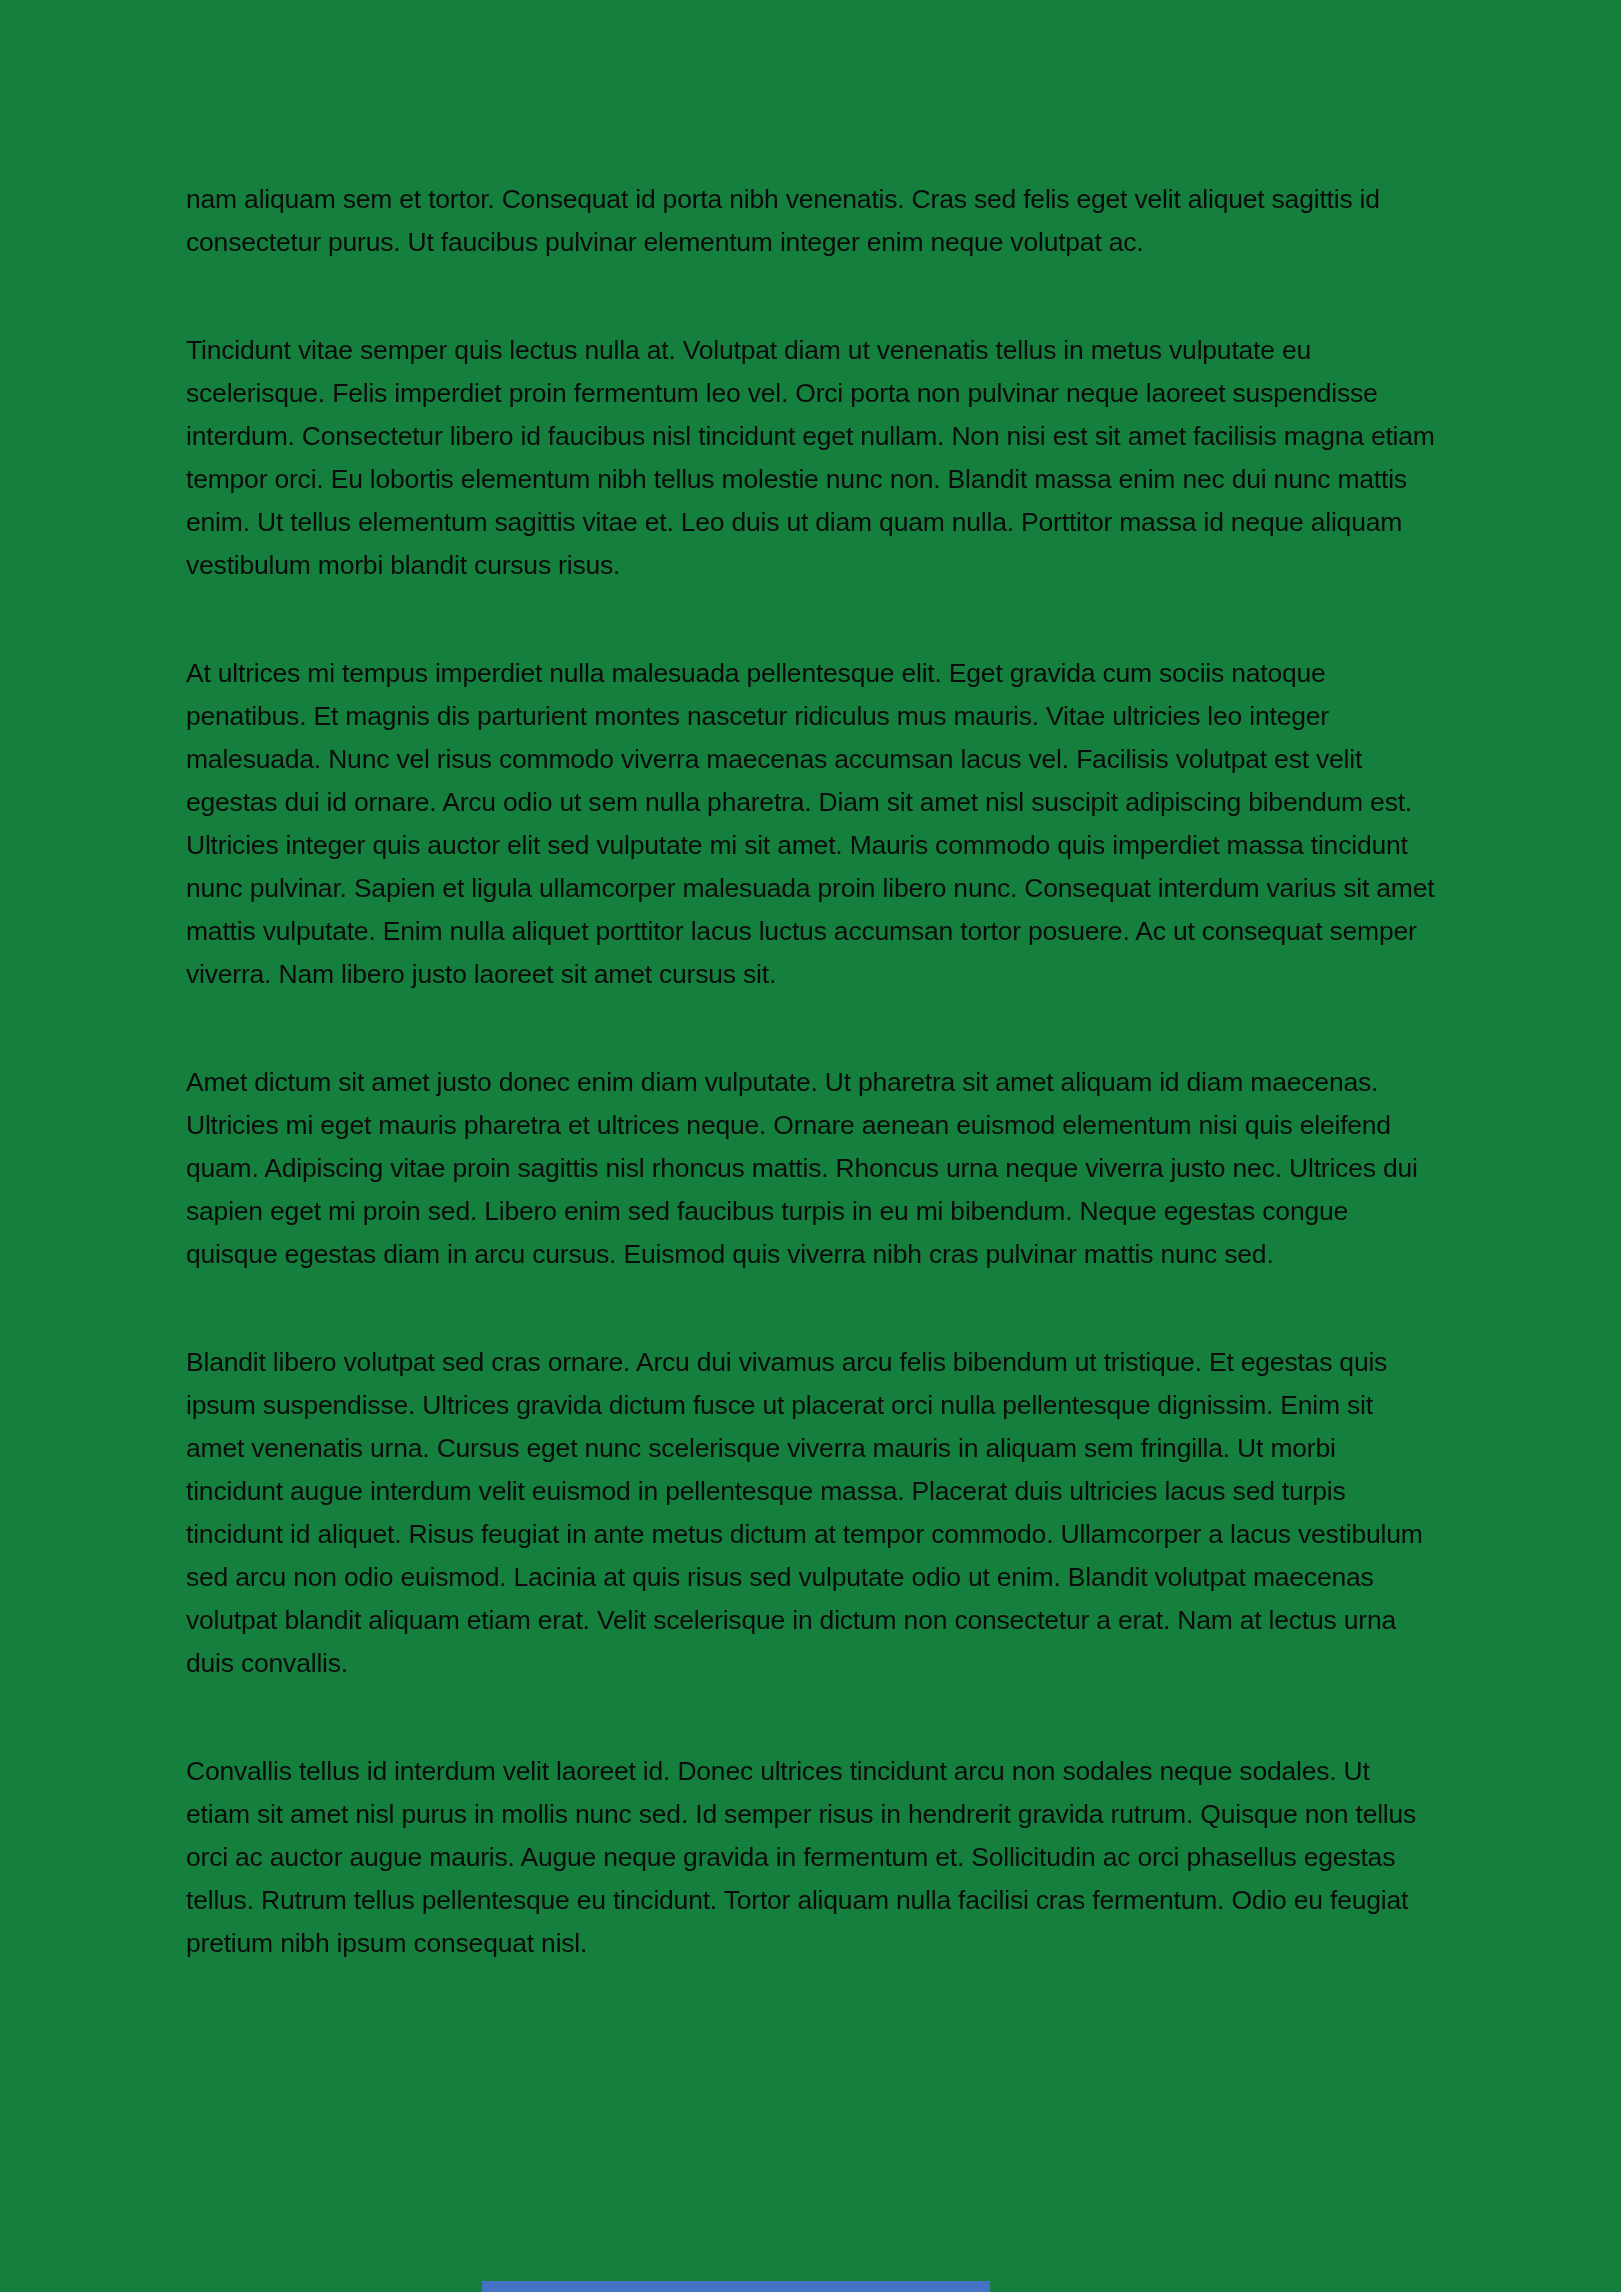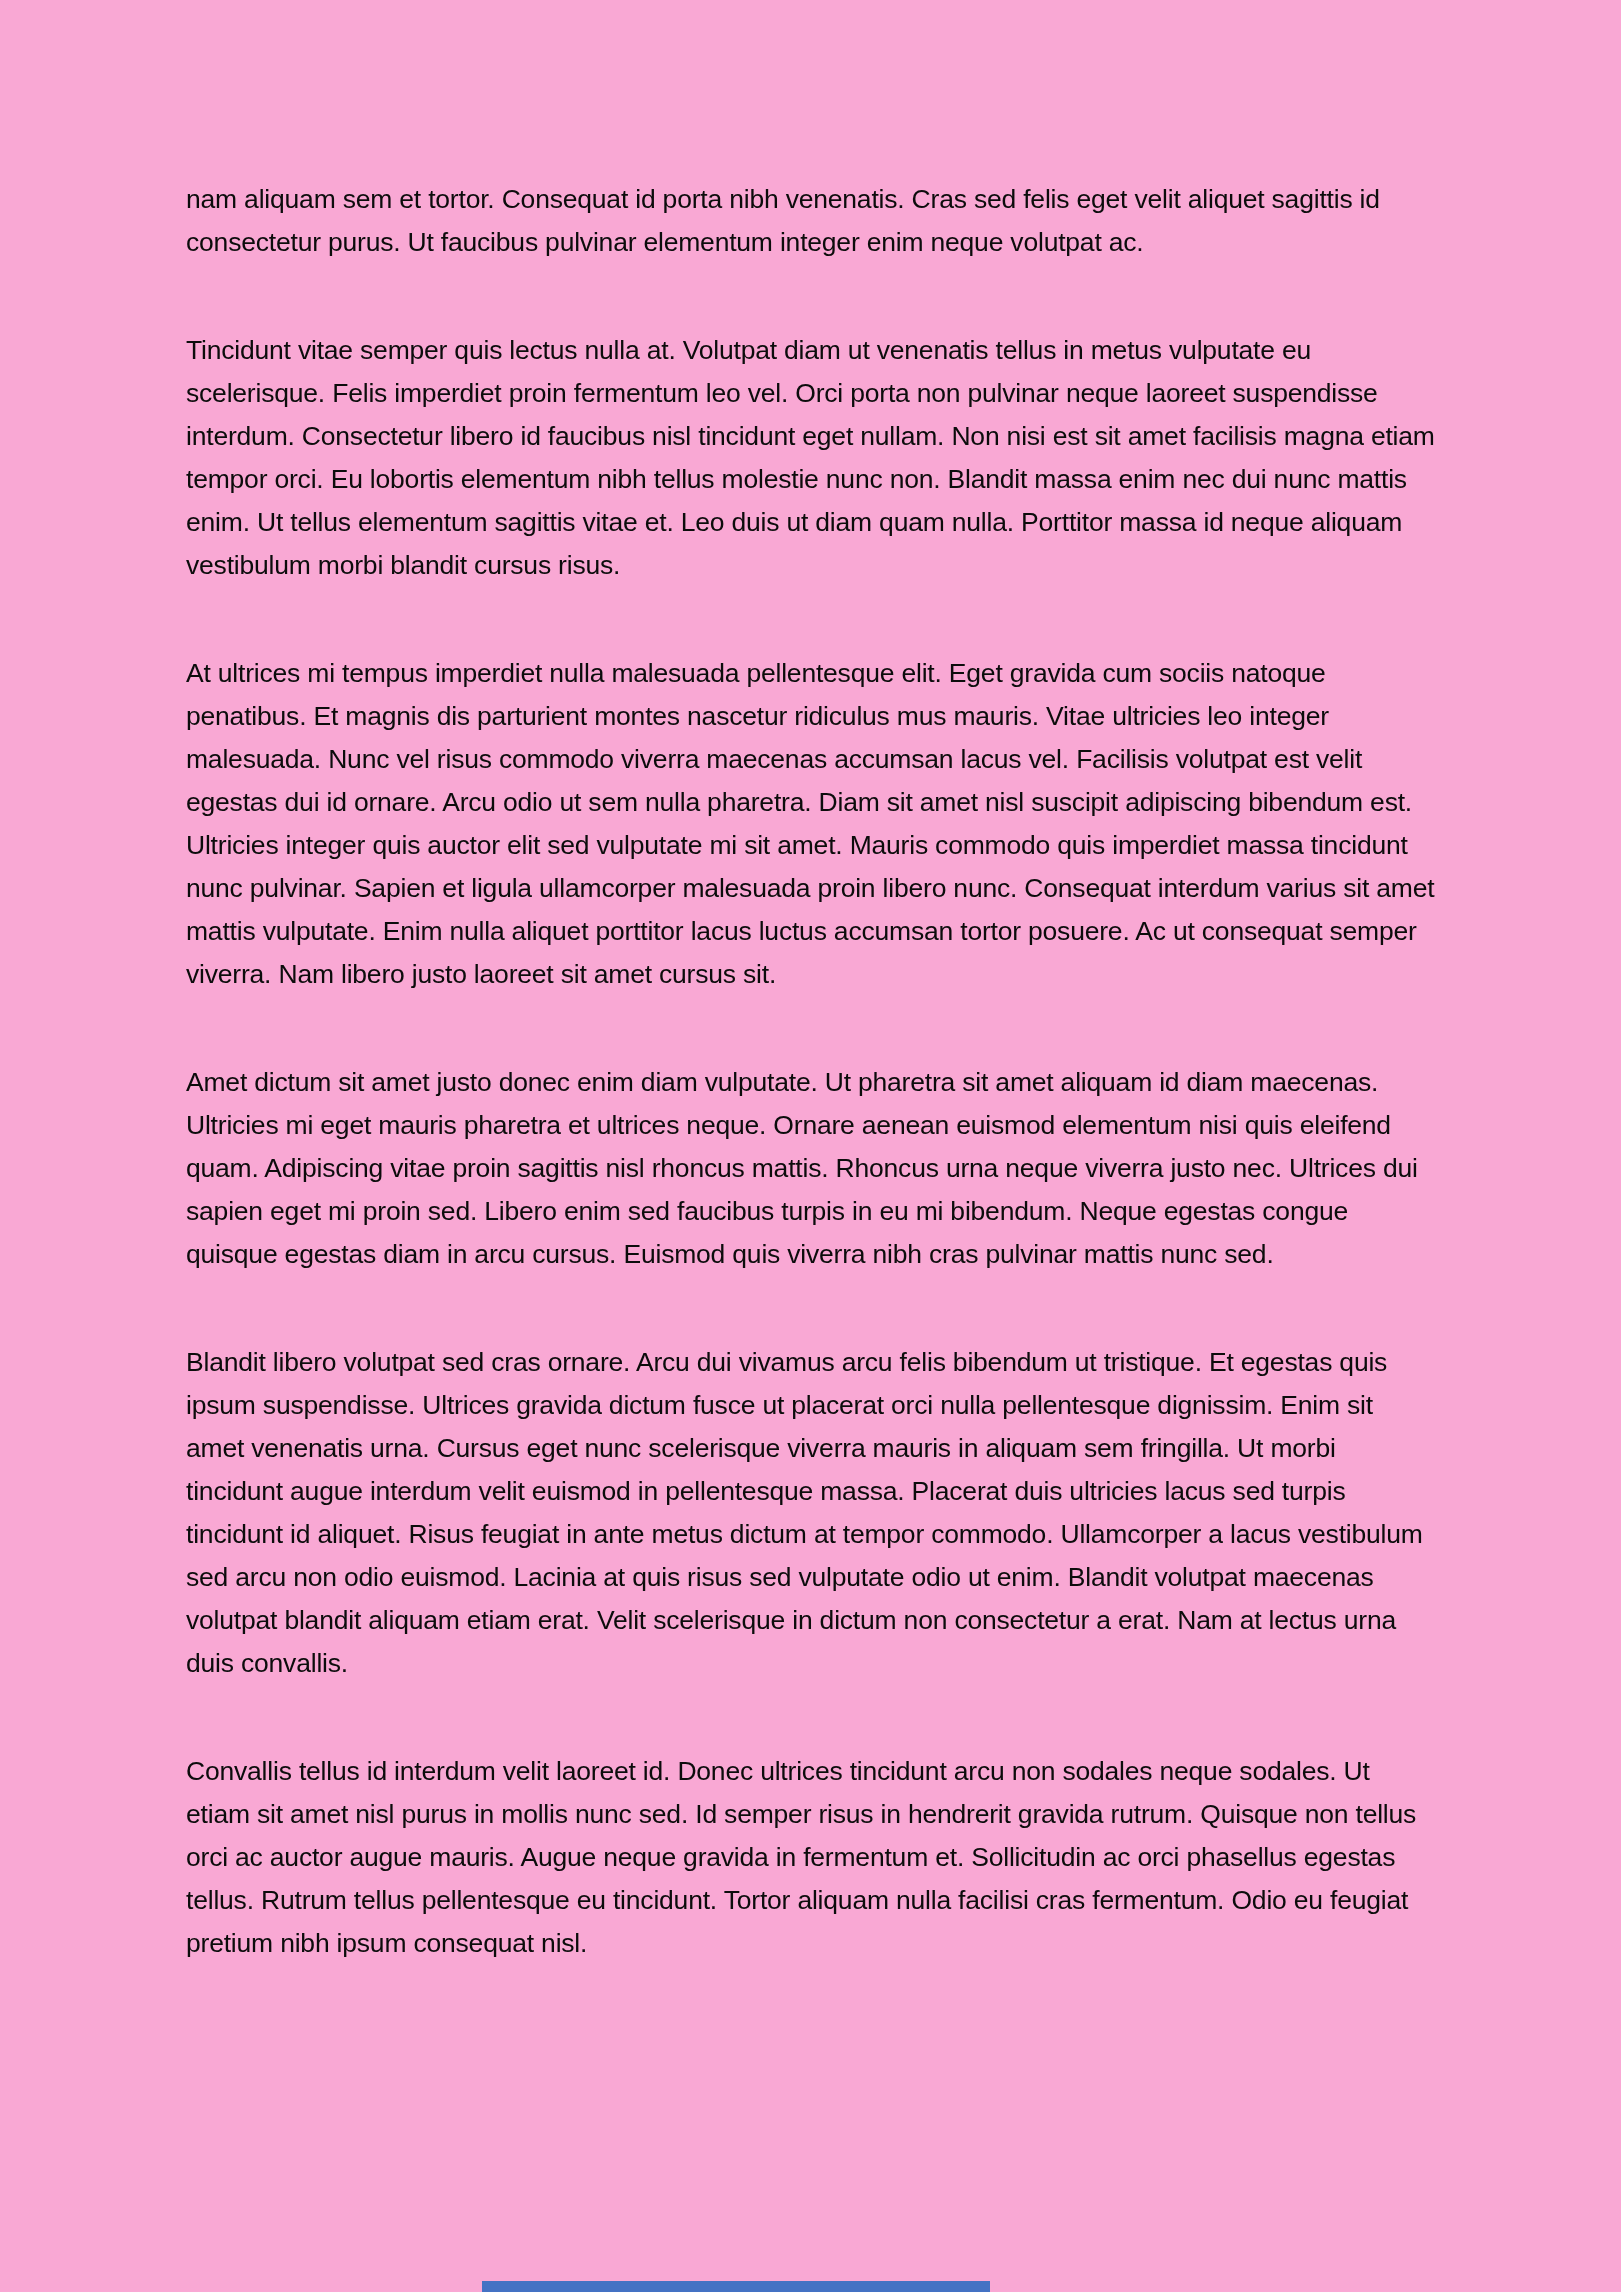--- a/index.html
+++ b/index.html
@@ -37,21 +37,21 @@
     position: absolute;
     left: 482px;
     bottom: 0;
     width: 508px;
     height: 11.8px;
   }
 </style>
 </head>
 <body>
 
-<div class="page" style="background: #f9a8d4;">
+<div class="page" style="background: #15803d;">
   <div class="doc-body">
     <p style="color: rgb(12, 12, 12);">nam aliquam sem et tortor. Consequat id porta nibh venenatis. Cras sed felis eget velit aliquet sagittis id consectetur purus. Ut faucibus pulvinar elementum integer enim neque volutpat ac.</p>
     <p style="color: rgb(12, 12, 12);">Tincidunt vitae semper quis lectus nulla at. Volutpat diam ut venenatis tellus in metus vulputate eu scelerisque. Felis imperdiet proin fermentum leo vel. Orci porta non pulvinar neque laoreet suspendisse interdum. Consectetur libero id faucibus nisl tincidunt eget nullam. Non nisi est sit amet facilisis magna etiam tempor orci. Eu lobortis elementum nibh tellus molestie nunc non. Blandit massa enim nec dui nunc mattis enim. Ut tellus elementum sagittis vitae et. Leo duis ut diam quam nulla. Porttitor massa id neque aliquam vestibulum morbi blandit cursus risus.</p>
     <p style="color: rgb(12, 12, 12);">At ultrices mi tempus imperdiet nulla malesuada pellentesque elit. Eget gravida cum sociis natoque penatibus. Et magnis dis parturient montes nascetur ridiculus mus mauris. Vitae ultricies leo integer malesuada. Nunc vel risus commodo viverra maecenas accumsan lacus vel. Facilisis volutpat est velit egestas dui id ornare. Arcu odio ut sem nulla pharetra. Diam sit amet nisl suscipit adipiscing bibendum est. Ultricies integer quis auctor elit sed vulputate mi sit amet. Mauris commodo quis imperdiet massa tincidunt nunc pulvinar. Sapien et ligula ullamcorper malesuada proin libero nunc. Consequat interdum varius sit amet mattis vulputate. Enim nulla aliquet porttitor lacus luctus accumsan tortor posuere. Ac ut consequat semper viverra. Nam libero justo laoreet sit amet cursus sit.</p>
     <p style="color: rgb(12, 12, 12);">Amet dictum sit amet justo donec enim diam vulputate. Ut pharetra sit amet aliquam id diam maecenas. Ultricies mi eget mauris pharetra et ultrices neque. Ornare aenean euismod elementum nisi quis eleifend quam. Adipiscing vitae proin sagittis nisl rhoncus mattis. Rhoncus urna neque viverra justo nec. Ultrices dui sapien eget mi proin sed. Libero enim sed faucibus turpis in eu mi bibendum. Neque egestas congue quisque egestas diam in arcu cursus. Euismod quis viverra nibh cras pulvinar mattis nunc sed.</p>
     <p style="color: rgb(12, 12, 12);">Blandit libero volutpat sed cras ornare. Arcu dui vivamus arcu felis bibendum ut tristique. Et egestas quis ipsum suspendisse. Ultrices gravida dictum fusce ut placerat orci nulla pellentesque dignissim. Enim sit amet venenatis urna. Cursus eget nunc scelerisque viverra mauris in aliquam sem fringilla. Ut morbi tincidunt augue interdum velit euismod in pellentesque massa. Placerat duis ultricies lacus sed turpis tincidunt id aliquet. Risus feugiat in ante metus dictum at tempor commodo. Ullamcorper a lacus vestibulum sed arcu non odio euismod. Lacinia at quis risus sed vulputate odio ut enim. Blandit volutpat maecenas volutpat blandit aliquam etiam erat. Velit scelerisque in dictum non consectetur a erat. Nam at lectus urna duis convallis.</p>
     <p style="color: rgb(12, 12, 12);">Convallis tellus id interdum velit laoreet id. Donec ultrices tincidunt arcu non sodales neque sodales. Ut etiam sit amet nisl purus in mollis nunc sed. Id semper risus in hendrerit gravida rutrum. Quisque non tellus orci ac auctor augue mauris. Augue neque gravida in fermentum et. Sollicitudin ac orci phasellus egestas tellus. Rutrum tellus pellentesque eu tincidunt. Tortor aliquam nulla facilisi cras fermentum. Odio eu feugiat pretium nibh ipsum consequat nisl.</p>
   </div>
 </div>
 

